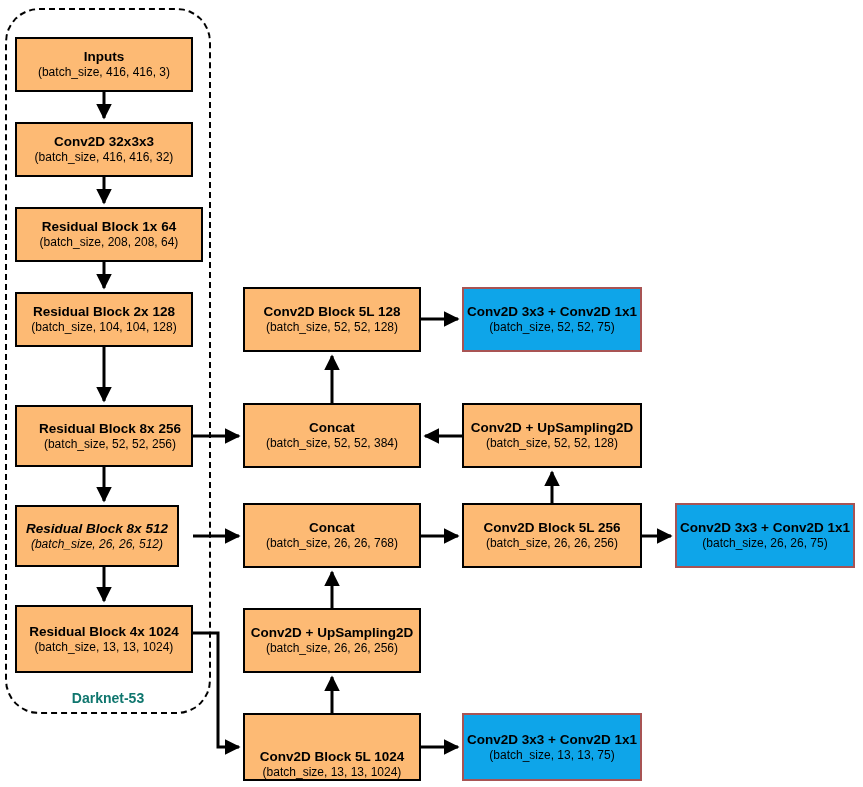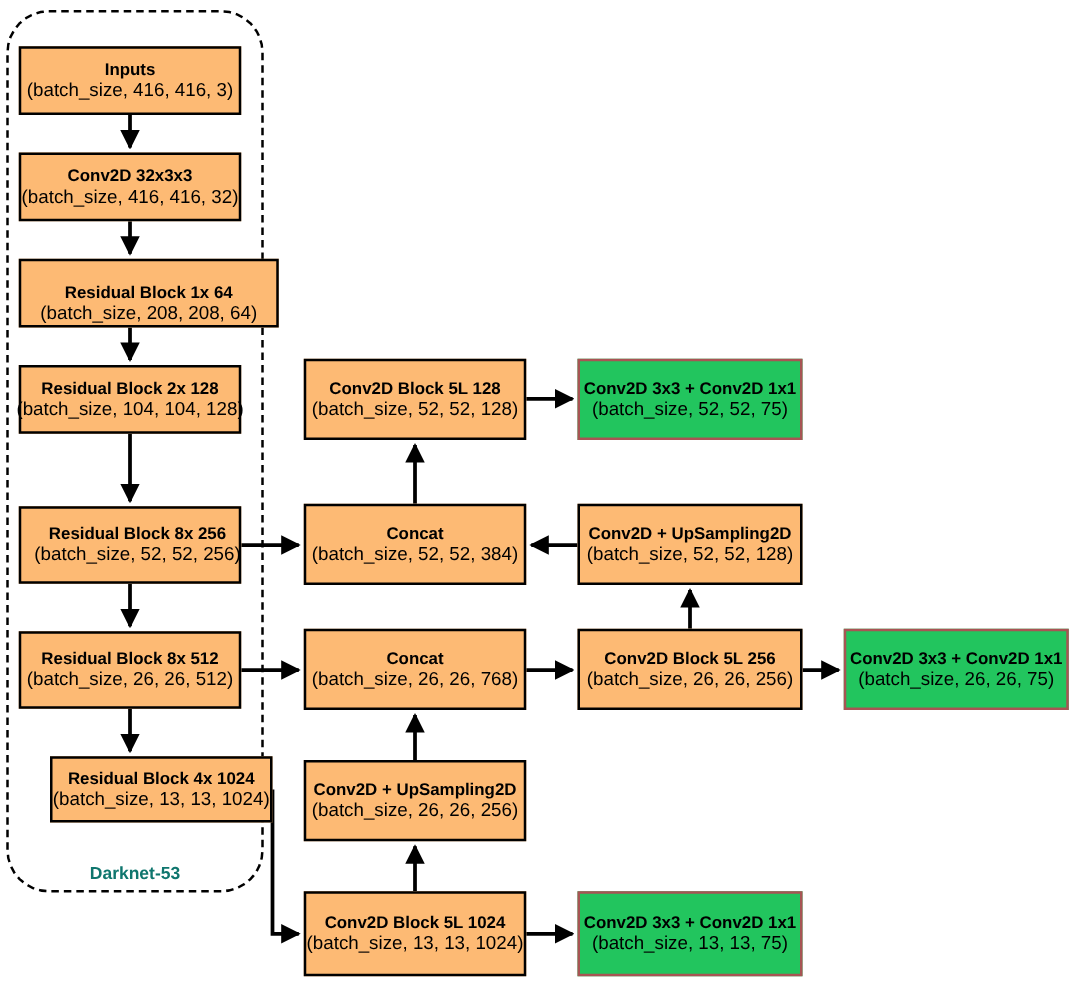--- a/index.html
+++ b/index.html
@@ -35,27 +35,27 @@
     border: 2.5px solid #000000;
     line-height: 1.18;
   }
   .node .t1 {
     font-size: 13.5px;
     font-weight: bold;
     color: #000000;
     white-space: nowrap;
   }
   .node .t2 {
-    font-size: 15px;
+    font-size: 12px;
     font-weight: normal;
     color: #000000;
     white-space: nowrap;
   }
   .node.pink {
-    background: #22c55e;
+    background: #0ea5e9;
     border: 2.5px solid #a85454;
   }
   .group-box {
     position: absolute;
     box-sizing: border-box;
     border: 2.5px dashed #000000;
     border-radius: 34px;
     background: transparent;
   }
   .group-label {
@@ -106,57 +106,57 @@
     </div>
   <div id="nodes-layer">
       <div class="node" style="left: 15px; top: 37px; width: 178px; height: 55px;">
         <div class="t1">Inputs</div>
         <div class="t2">(batch_size, 416, 416, 3)</div>
       </div>
       <div class="node" style="left: 15px; top: 122px; width: 178px; height: 55px;">
         <div class="t1">Conv2D 32x3x3</div>
         <div class="t2">(batch_size, 416, 416, 32)</div>
       </div>
-      <div class="node" style="left: 15px; top: 207px; width: 208px; height: 55px; justify-content: flex-end;">
+      <div class="node" style="left: 15px; top: 207px; width: 188px; height: 55px;">
         <div class="t1">Residual Block 1x  64</div>
         <div class="t2">(batch_size, 208, 208, 64)</div>
       </div>
       <div class="node" style="left: 15px; top: 292px; width: 178px; height: 55px;">
         <div class="t1">Residual Block 2x  128</div>
         <div class="t2">(batch_size, 104, 104, 128)</div>
       </div>
       <div class="node" style="left: 15px; top: 405px; width: 178px; height: 62px; padding-left: 12px;">
         <div class="t1">Residual Block 8x  256</div>
         <div class="t2">(batch_size, 52, 52, 256)</div>
       </div>
-      <div class="node" style="left: 15px; top: 505px; width: 178px; height: 62px;">
+      <div class="node" style="left: 15px; top: 505px; width: 164px; height: 62px; font-style: italic;">
         <div class="t1">Residual Block 8x  512</div>
         <div class="t2">(batch_size, 26, 26, 512)</div>
       </div>
-      <div class="node" style="left: 15px; top: 605px; width: 178px; height: 53px; margin-left: 25px;">
+      <div class="node" style="left: 15px; top: 605px; width: 178px; height: 68px;">
         <div class="t1">Residual Block 4x  1024</div>
         <div class="t2">(batch_size, 13, 13, 1024)</div>
       </div>
       <div class="node" style="left: 243px; top: 287px; width: 178px; height: 65px;">
         <div class="t1">Conv2D Block 5L  128</div>
         <div class="t2">(batch_size, 52, 52, 128)</div>
       </div>
       <div class="node" style="left: 243px; top: 403px; width: 178px; height: 65px;">
         <div class="t1">Concat</div>
         <div class="t2">(batch_size, 52, 52, 384)</div>
       </div>
       <div class="node" style="left: 243px; top: 503px; width: 178px; height: 65px;">
         <div class="t1">Concat</div>
         <div class="t2">(batch_size, 26, 26, 768)</div>
       </div>
       <div class="node" style="left: 243px; top: 608px; width: 178px; height: 65px;">
         <div class="t1">Conv2D + UpSampling2D</div>
         <div class="t2">(batch_size, 26, 26, 256)</div>
       </div>
-      <div class="node" style="left: 243px; top: 713px; width: 178px; height: 68px;">
+      <div class="node" style="left: 243px; top: 713px; width: 178px; height: 68px; justify-content: flex-end;">
         <div class="t1">Conv2D Block 5L  1024</div>
         <div class="t2">(batch_size, 13, 13, 1024)</div>
       </div>
       <div class="node" style="left: 462px; top: 403px; width: 180px; height: 65px;">
         <div class="t1">Conv2D + UpSampling2D</div>
         <div class="t2">(batch_size, 52, 52, 128)</div>
       </div>
       <div class="node" style="left: 462px; top: 503px; width: 180px; height: 65px;">
         <div class="t1">Conv2D Block 5L  256</div>
         <div class="t2">(batch_size, 26, 26, 256)</div>

